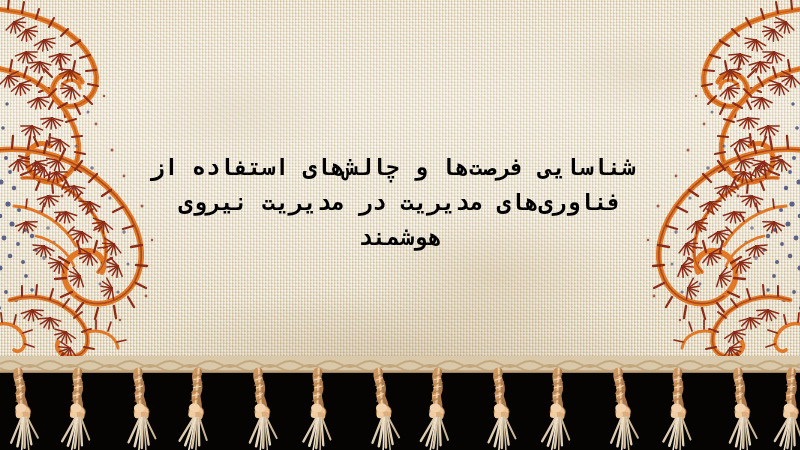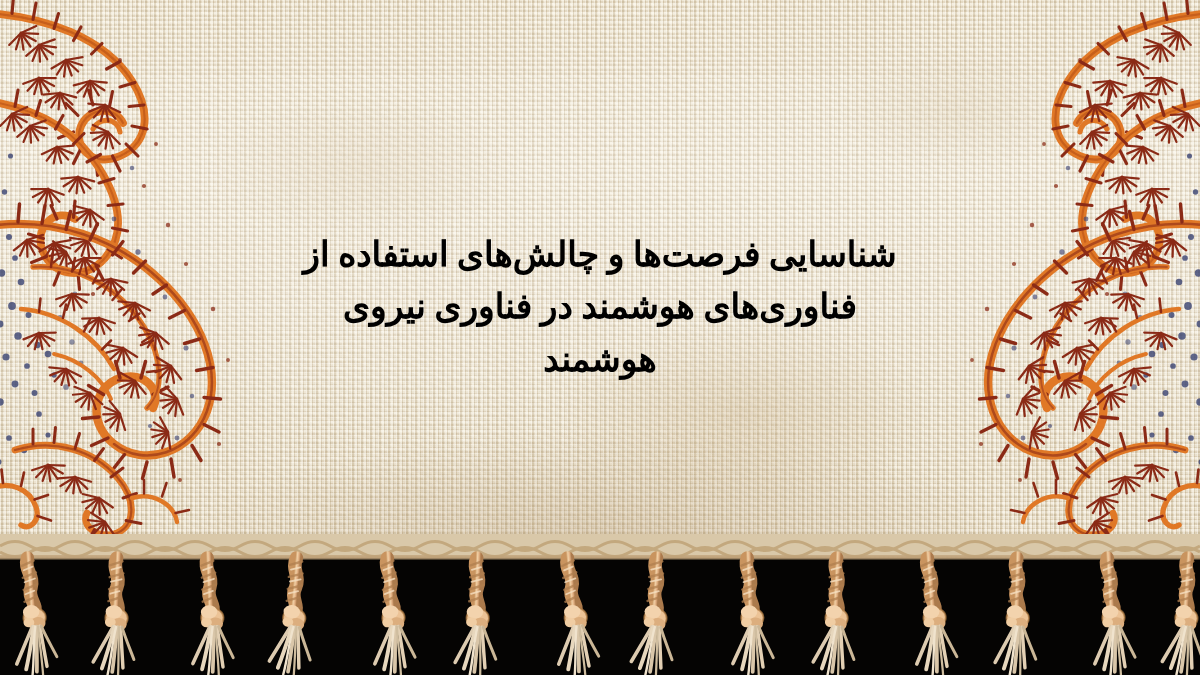--- a/index.html
+++ b/index.html
@@ -8,21 +8,21 @@
     padding: 0;
     background: #000;
   }
 
   #stage {
     position: relative;
     width: 800px;
     height: 450px;
     overflow: hidden;
     background: #000000;
-    font-family: Liberation Serif, serif;
+    font-family: Liberation Mono, monospace;
   }
 
   
   .fabric {
     position: absolute;
     left: 0;
     top: 0;
     width: 800px;
     height: 372px;
     background-color: #e6dbc4;
@@ -645,21 +645,21 @@
             <circle cx="96" cy="112" r="1.5"></circle>
           <circle cx="84" cy="146" r="1.6"></circle>
             <circle cx="108" cy="284" r="1.4"></circle>
         </g>
       </g>
     </svg>
   </div>
 
   <div class="title-block">
     <div class="title-line">شناسایی فرصت‌ها و چالش‌های استفاده از</div>
-    <div class="title-line">فناوری‌های هوشمند در فناوری نیروی</div>
+    <div class="title-line">فناوری‌های مدیریت در مدیریت نیروی</div>
     <div class="title-line">هوشمند</div>
   </div>
 
   <div class="fringe">
     <svg viewBox="0 0 800 94" preserveAspectRatio="none" aria-hidden="true">
       <defs>
         <linearGradient id="cordg" x1="0" y1="0" x2="1" y2="0">
           <stop offset="0%" stop-color="#c9945f"></stop>
           <stop offset="35%" stop-color="#f0cfa4"></stop>
           <stop offset="65%" stop-color="#e3b184"></stop>

